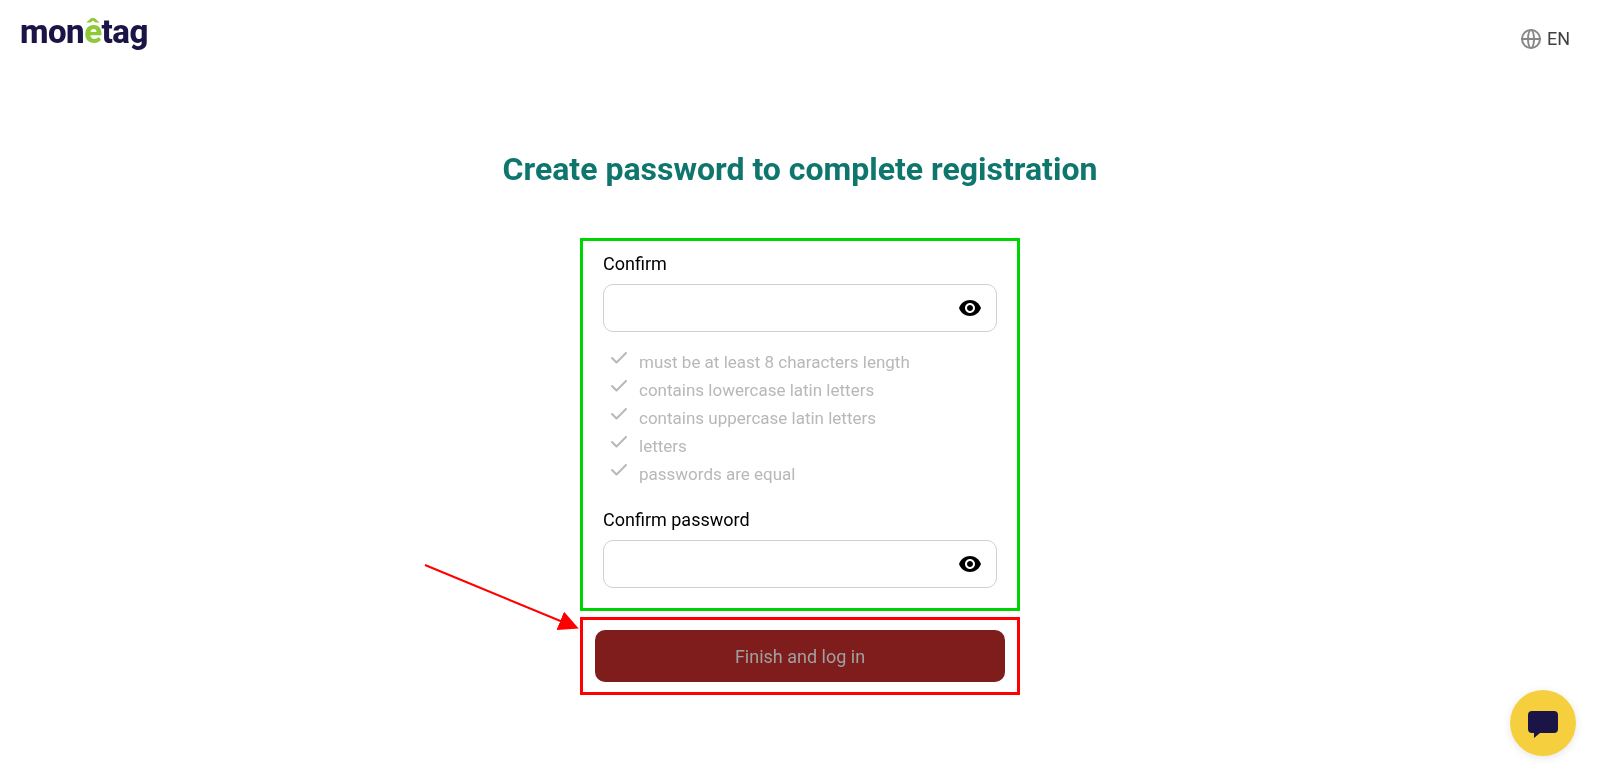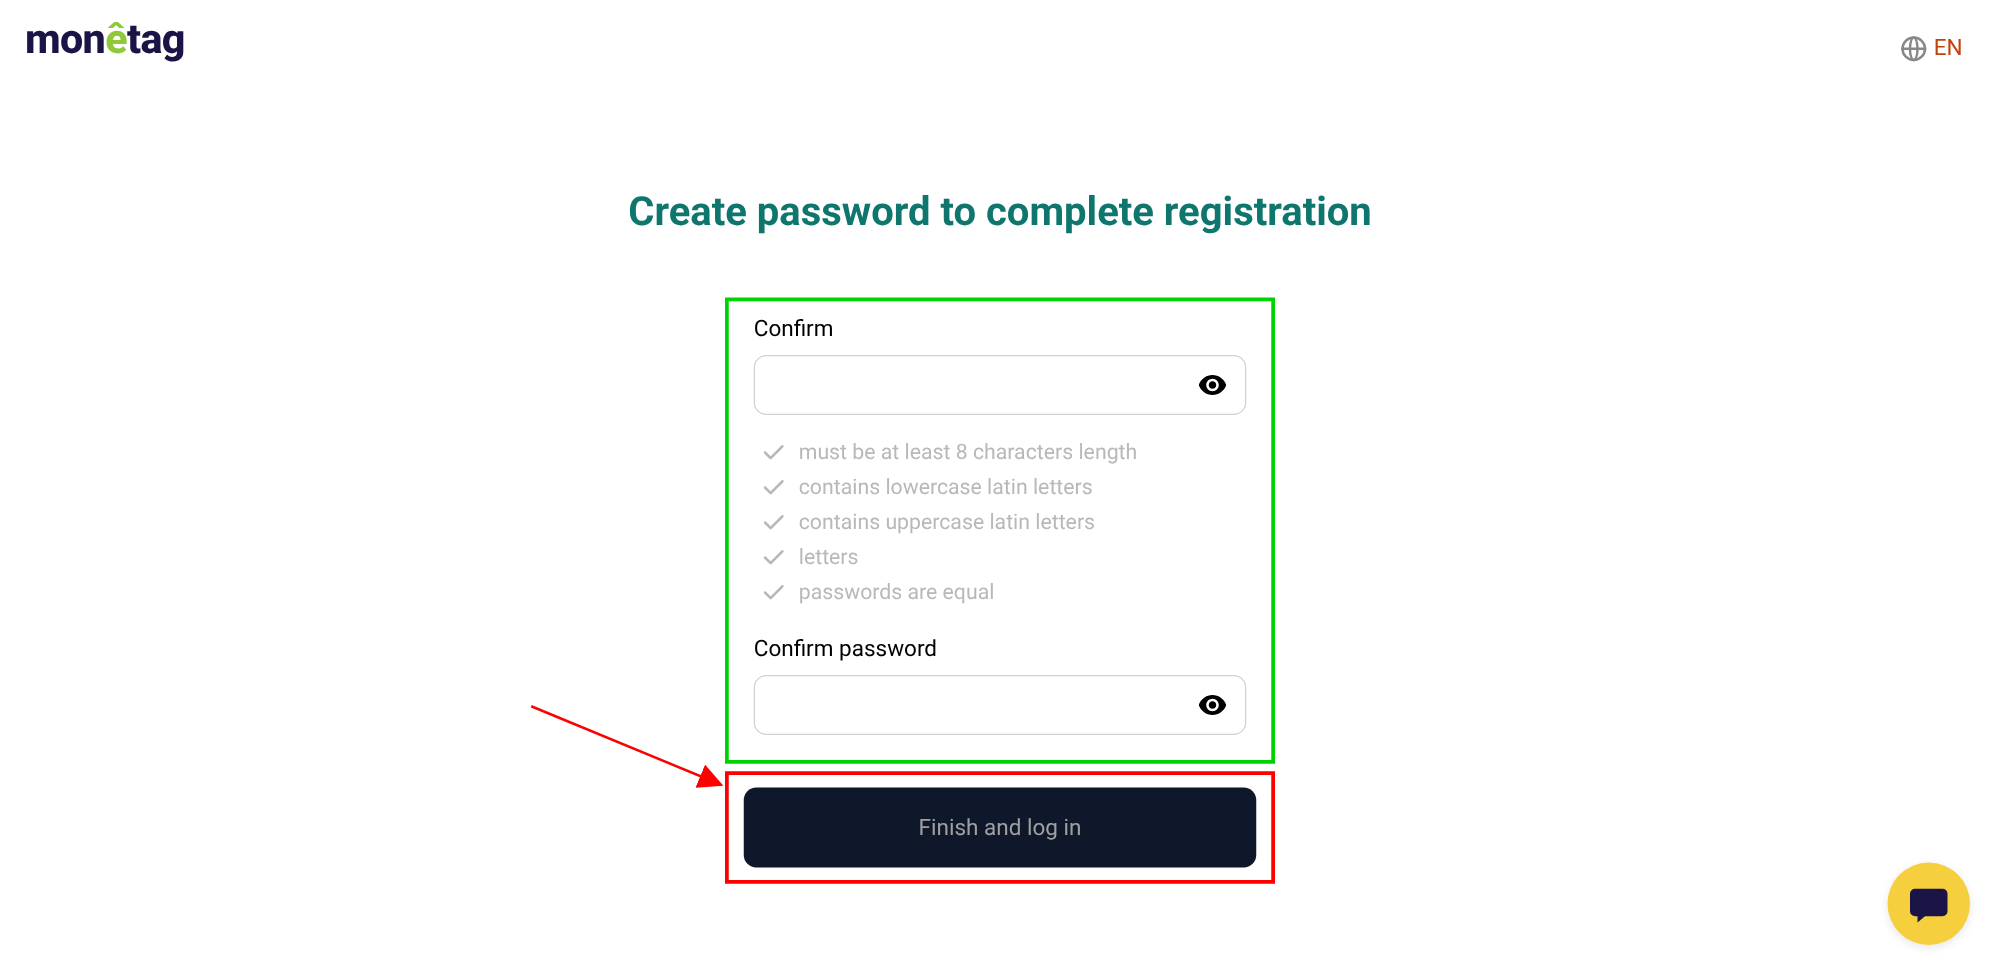--- a/index.html
+++ b/index.html
@@ -31,21 +31,21 @@
       position: relative;
       display: inline-block;
     }
     .language-selector {
       position: absolute;
       top: 28px;
       right: 30px;
       display: flex;
       align-items: center;
       gap: 6px;
-      color: #c2410c;
+      color: #404040;
       font-size: 18px;
       cursor: pointer;
     }
     .globe-icon {
       width: 20px;
       height: 20px;
       border: 2px solid #888888;
       border-radius: 50%;
       position: relative;
     }
@@ -124,21 +124,21 @@
     .eye-icon svg {
       display: block;
     }
     .requirements-list {
       list-style: none;
       margin: 20px 0 25px 0;
       padding-left: 8px;
     }
     .requirements-list li {
       display: flex;
-      align-items: flex-end;
+      align-items: flex-start;
       gap: 12px;
       font-size: 17px;
       color: #b8b8b8;
       margin-bottom: 8px;
       font-weight: 400;
     }
     .check-icon {
       width: 16px;
       height: 16px;
       flex-shrink: 0;
@@ -147,24 +147,24 @@
       display: block;
     }
     .button-container {
       width: 440px;
       border: 3px solid #ff0000;
       padding: 10px 12px;
       margin-top: 6px;
     }
     .finish-button {
       width: 100%;
-      height: 64px;
+      height: 52px;
       border: none;
       border-radius: 10px;
-      background: #0f172a;
+      background: #7f1d1d;
       color: #a0a0a0;
       font-size: 18px;
       font-weight: 400;
       cursor: pointer;
       font-family: inherit;
     }
     .arrow-annotation {
       position: absolute;
       top: 555px;
       left: 415px;

